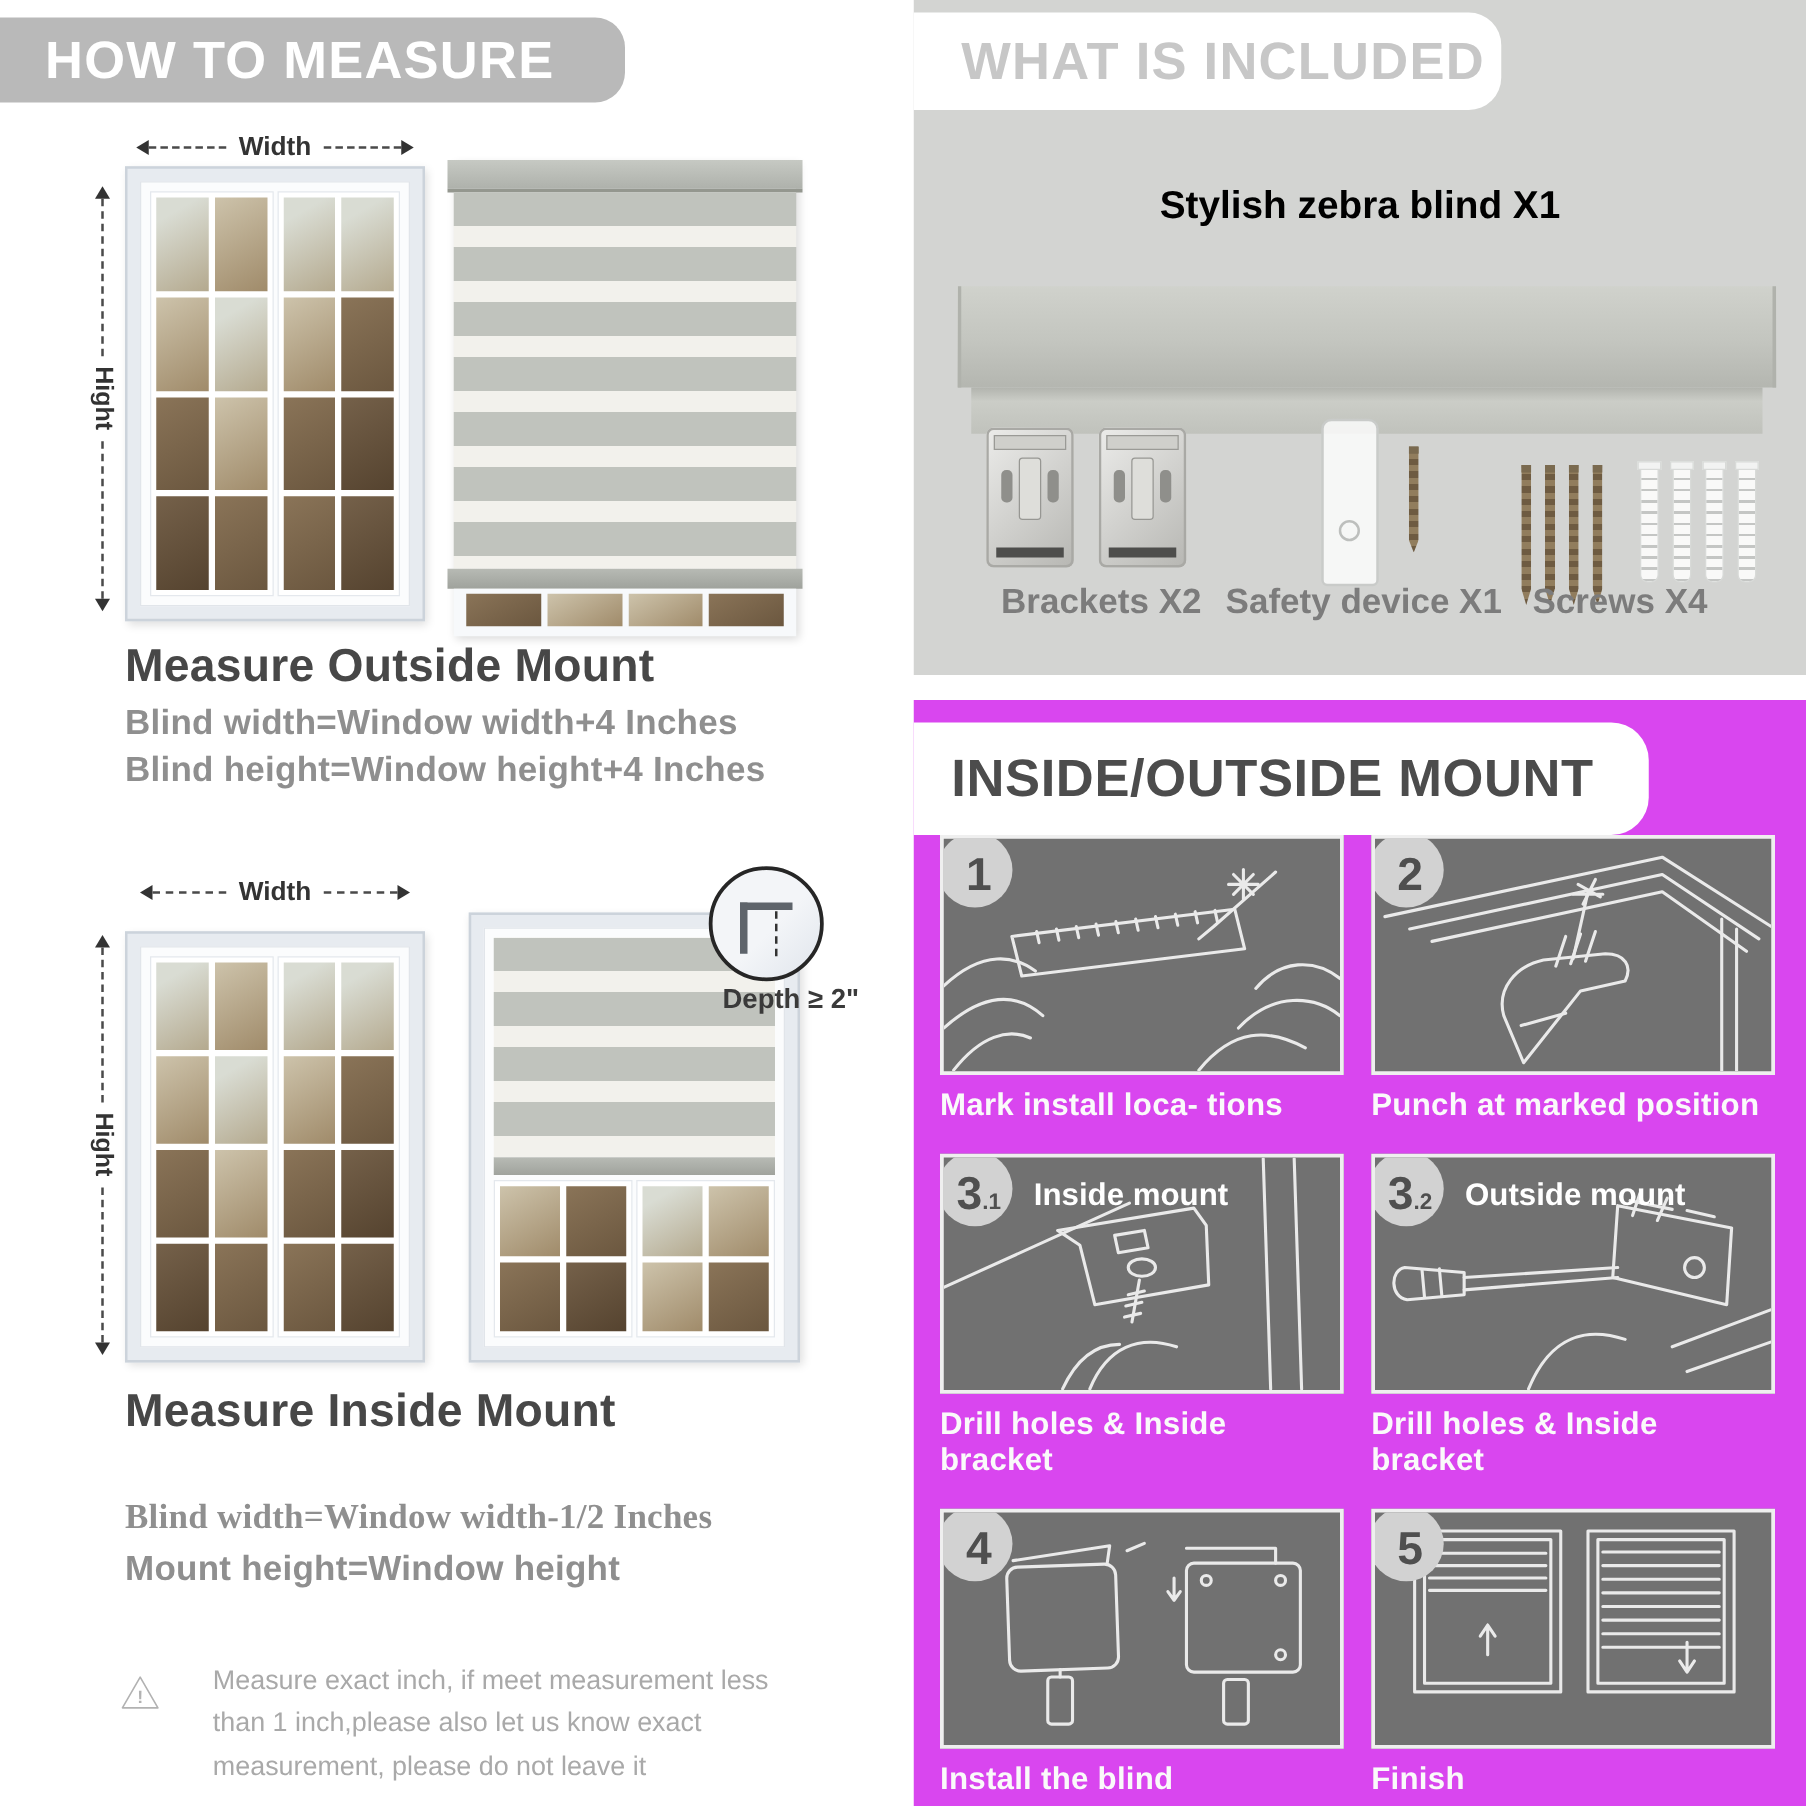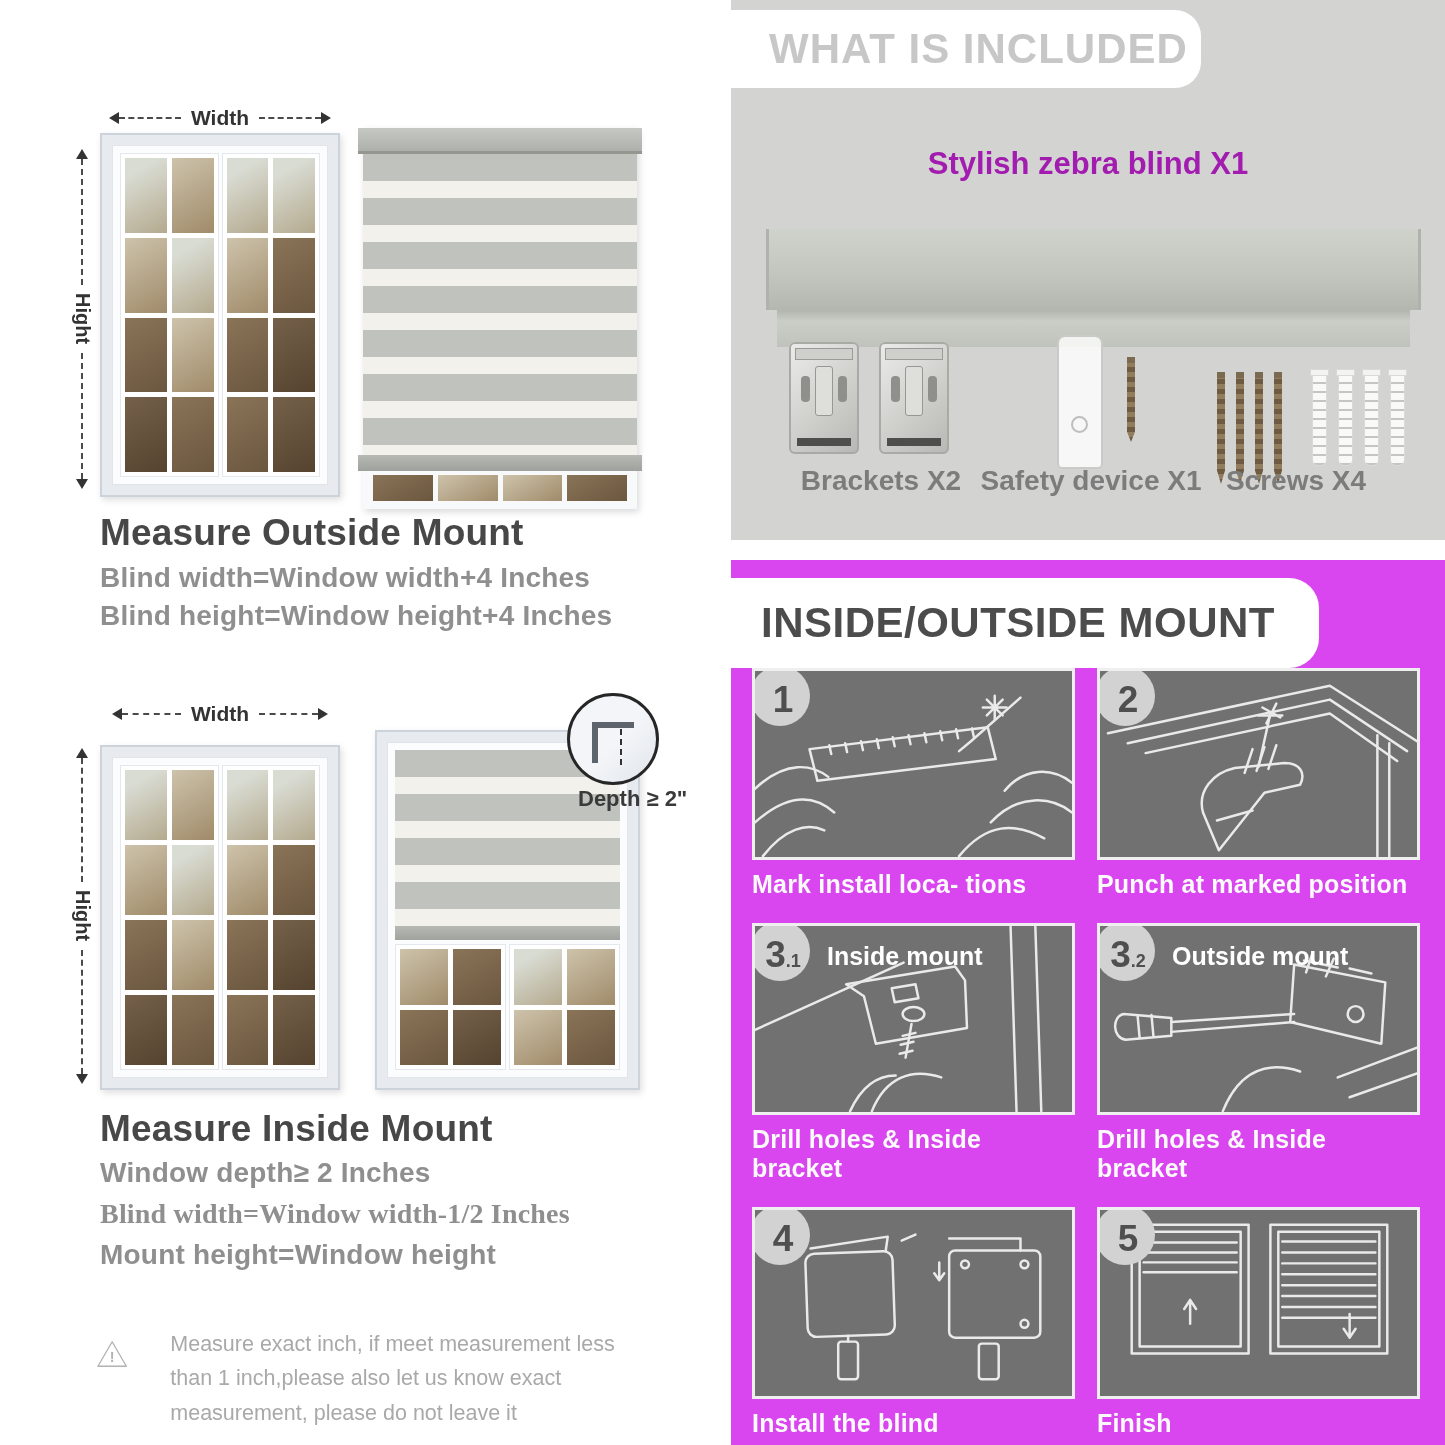--- a/index.html
+++ b/index.html
@@ -64,21 +64,21 @@
 
   .warning{position:absolute;left:96px;top:1315px;width:545px;display:flex;gap:30px;align-items:flex-start;}
   .warning p{margin:12px;font-size:21.5px;line-height:1.6;color:#a9a9a9;}
 
   
   .right-top{position:absolute;left:731px;top:0;width:714px;height:540px;background:#d3d4d2;}
   .hdr-included{position:absolute;left:0;top:10px;width:470px;height:78px;background:#fff;
         border-radius:0 26px 26px 0;display:flex;align-items:center;padding-left:38px;
         box-sizing:border-box;color:#c7c7c7;font-size:42px;font-weight:700;letter-spacing:1px;}
   .blind-label{position:absolute;left:0;top:146px;width:100%;text-align:center;
-        font-size:31px;font-weight:700;color:#a21caf;}
+        font-size:31px;font-weight:700;color:#000000;}
   .cassette-main{position:absolute;left:35px;top:229px;width:655px;height:81px;
         background:linear-gradient(180deg,#d0d2cc 0%,#c3c5bf 55%,#b4b6b0 100%);
         box-shadow:inset 3px 0 0 #b0b2ac, inset -3px 0 0 #b0b2ac;}
   .cassette-valance{position:absolute;left:46px;top:310px;width:633px;height:37px;
         background:linear-gradient(180deg,#b2b4ae,#cbcdc7 30%,#c0c2bc);}
 
   .bracket{width:70px;height:112px;border-radius:6px;position:relative;
         background:linear-gradient(135deg,#ececea,#b7b7b3);box-shadow:inset 0 0 0 2px #a9a9a5;}
   .bracket .lip{position:absolute;left:6px;right:6px;top:6px;height:10px;background:#cfcfcb;border:1px solid #9a9a96;}
   .bracket .slot{position:absolute;left:26px;top:24px;width:16px;height:48px;background:#dededa;border:1px solid #979793;border-radius:3px;}
@@ -113,20 +113,23 @@
   .badge .num{font-size:37px;font-weight:700;color:#4f4f4f;line-height:1;}
   .badge .sub{font-size:18px;font-weight:700;color:#4f4f4f;margin-top:14px;}
   .tile-title{position:absolute;top:16px;left:72px;font-size:25px;font-weight:700;color:#fff;z-index:3;}
   .caption{margin-top:10px;font-size:25px;font-weight:700;color:#fafafa;letter-spacing:.2px;}
 </style>
 </head>
 <body>
 
 <div class="page">
 
+  <div class="hdr-left">
+    <span>HOW TO MEASURE</span>
+  </div>
 
   <div class="harrow" style="left:103px;top:108px;width:234px;">
     <span class="tri-l"></span>
     <span class="dash"></span>
     <span class="lab">Width</span>
     <span class="dash"></span>
     <span class="tri-r"></span>
   </div>
   <div class="varrow" style="left:70px;top:143px;height:352px;">
     <span class="tri-u"></span>
@@ -243,21 +246,20 @@
     </div>
       </div>
   </div>
   <div class="depth-circle" style="left:567px;top:693px;">
     <div class="depth-corner"></div>
     <div class="depth-dash"></div>
   </div>
   <div class="depth-label" style="left:578px;top:786px;">Depth ≥ 2"</div>
 
   <div class="h2" style="top:1108px;">Measure Inside Mount</div>
-  <div class="formula" style="top:1157px;">Window depth≥ 2 Inches</div>
   <div class="formula" style="top:1198px;font-family:Liberation Serif, serif;">Blind width=Window width-1/2 Inches</div>
   <div class="formula" style="top:1239px;">Mount height=Window height</div>
 
   <div class="warning">
     <svg width="84" height="78" viewBox="0 0 100 90">
       <path d="M50 7 L94 83 L6 83 Z" fill="none" stroke="#b2b2b2" stroke-width="4" stroke-linejoin="round"></path>
       <text x="50" y="70" text-anchor="middle" font-size="44" font-weight="bold" fill="#b2b2b2" font-family="Liberation Sans, sans-serif">!</text>
     </svg>
     <p>Measure exact inch, if meet measurement less than 1 inch,please also let us know exact measurement, please do not leave it</p>
   </div>

